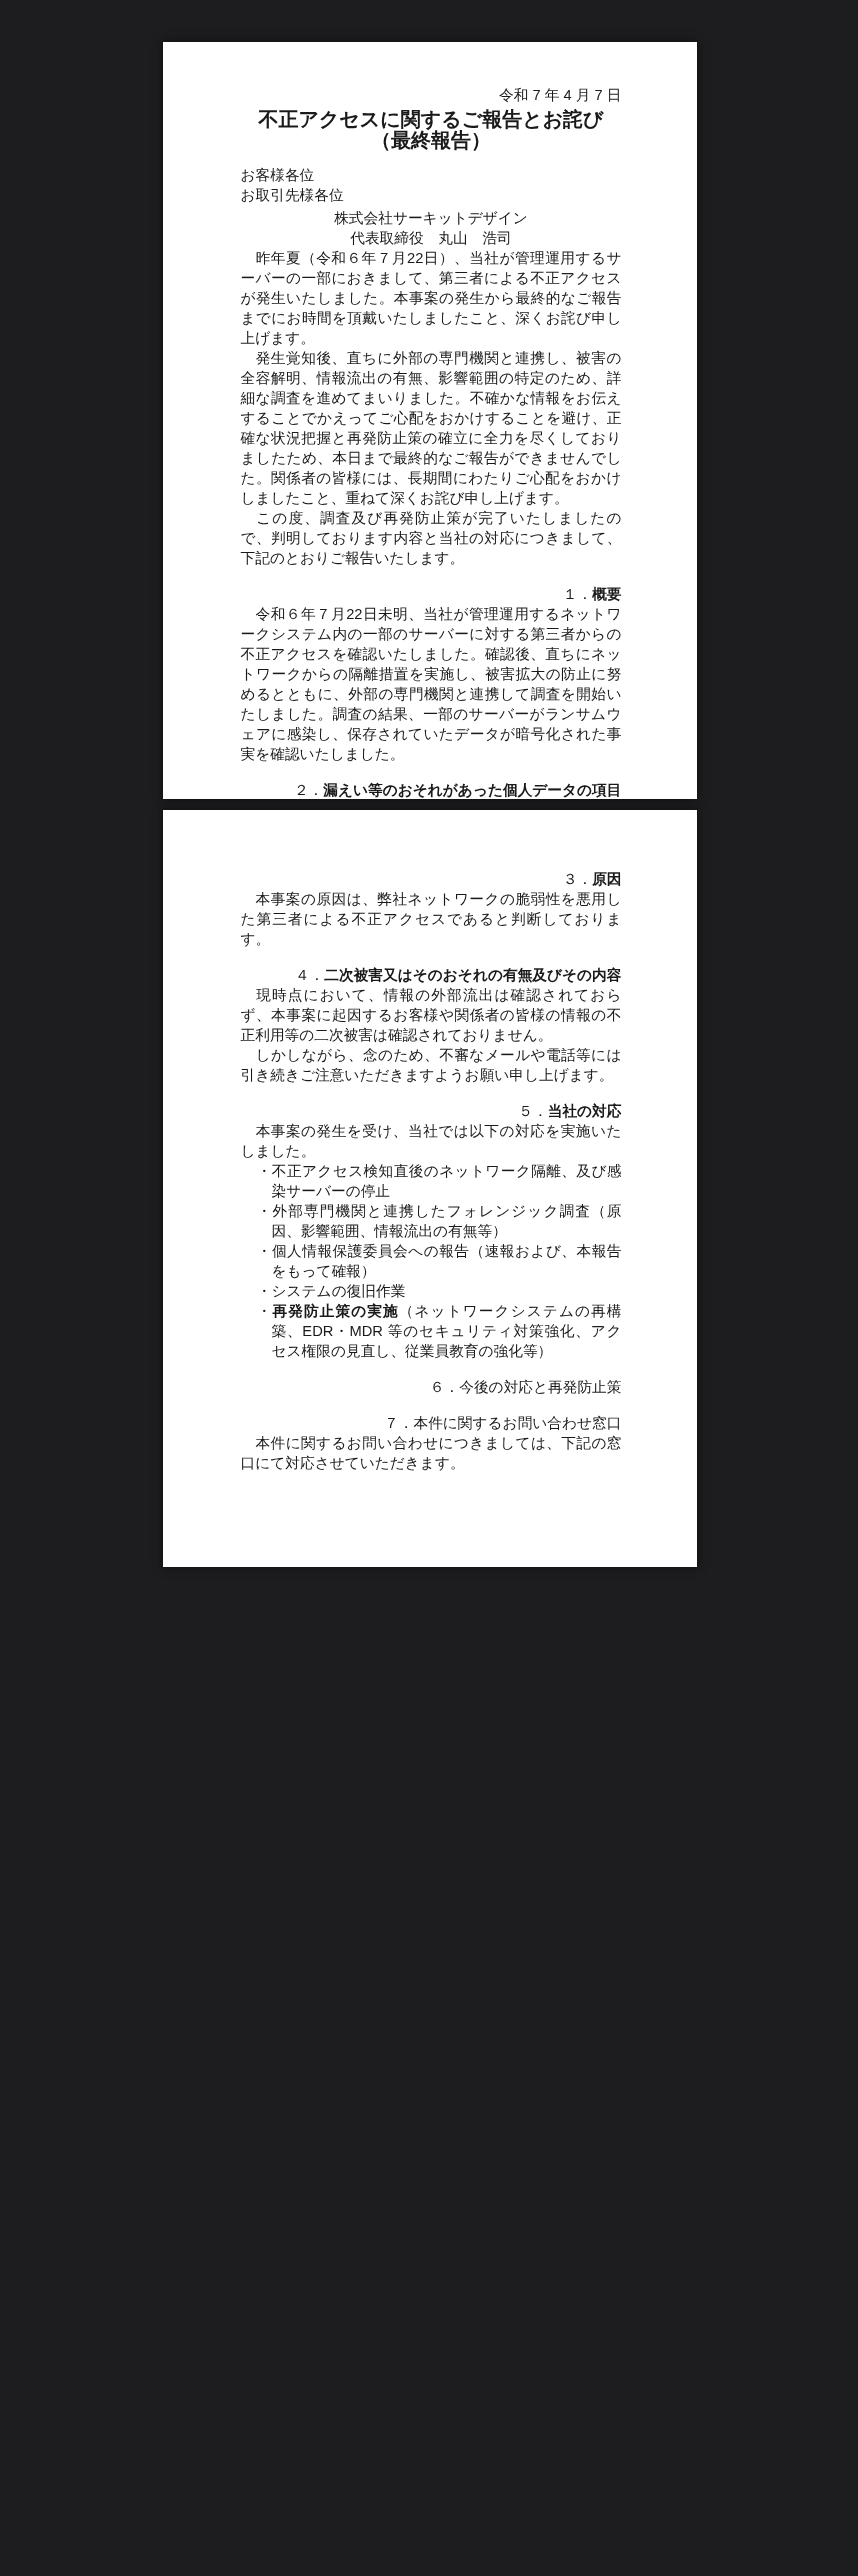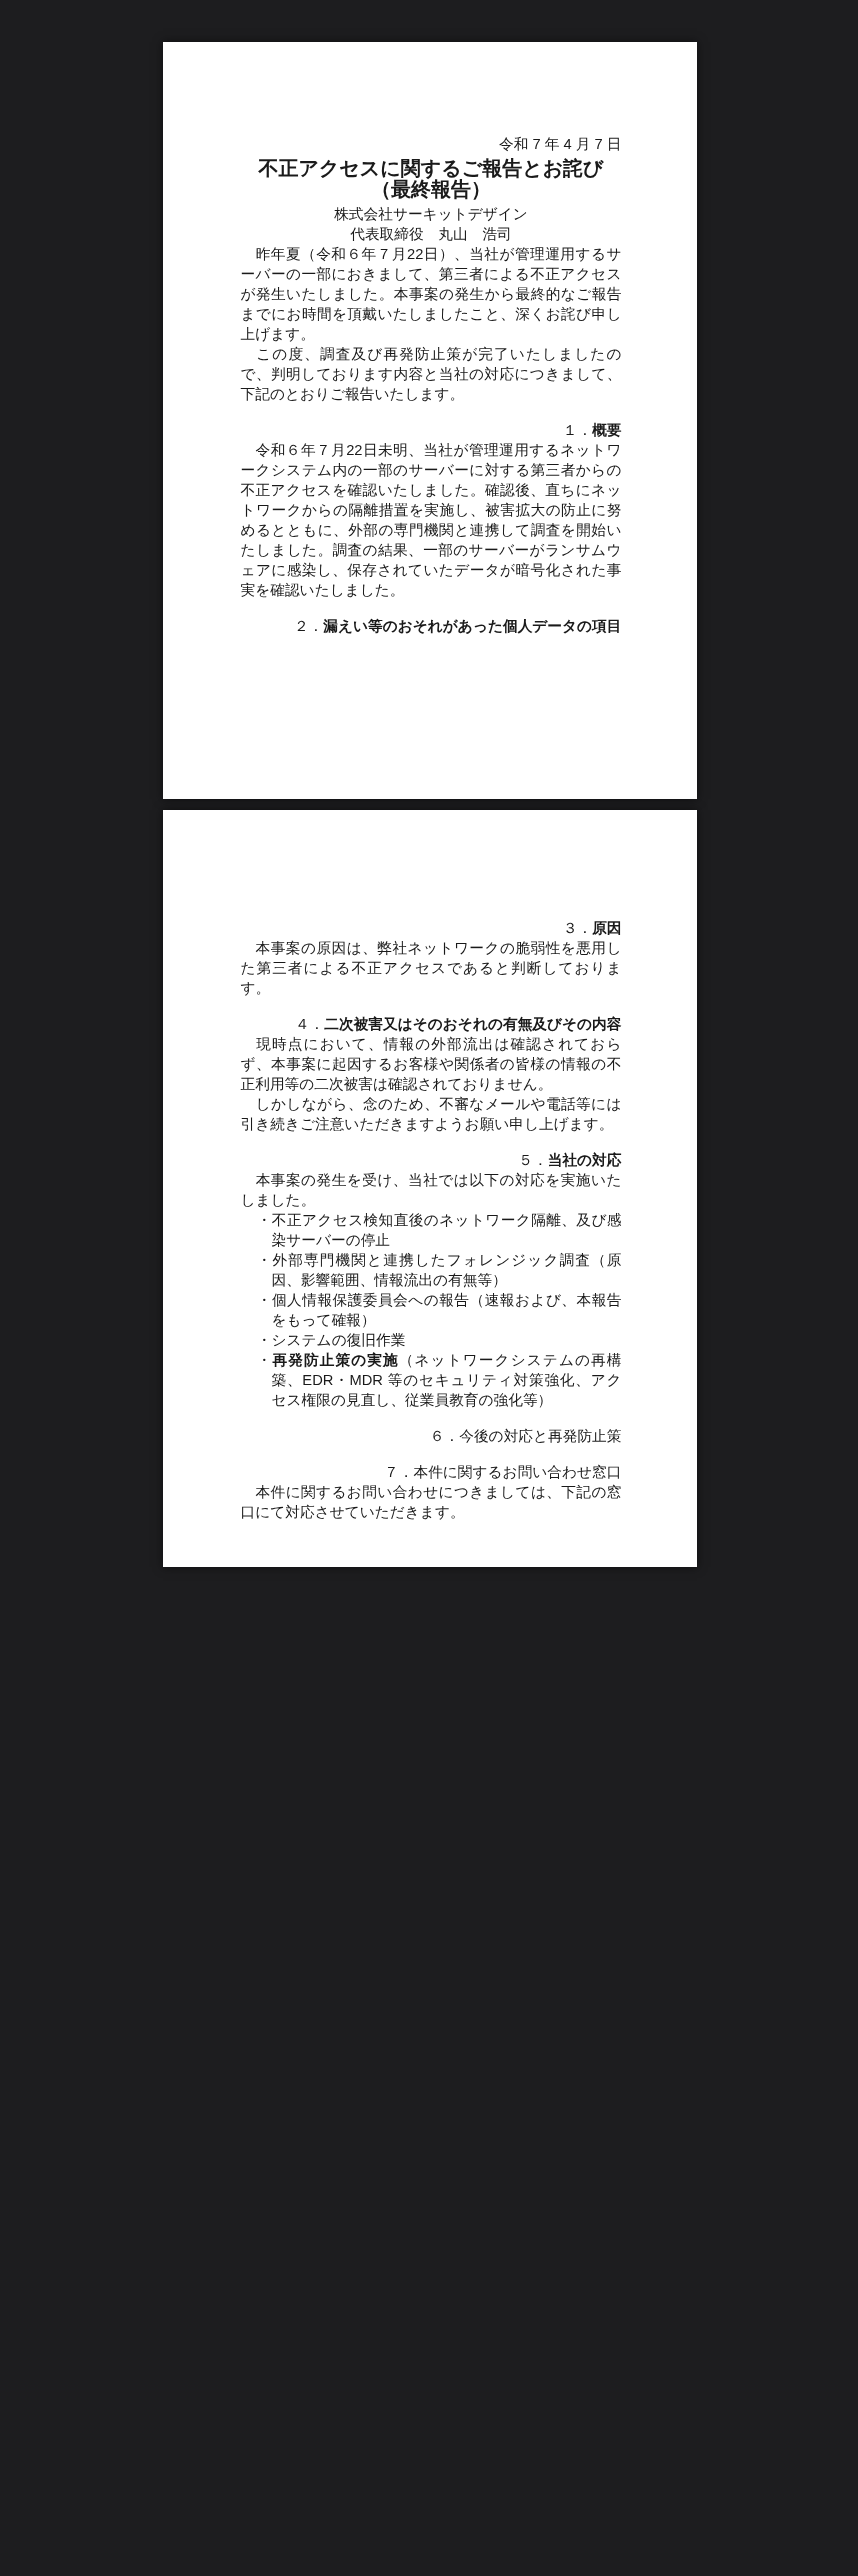--- a/index.html
+++ b/index.html
@@ -10,21 +10,21 @@
     font-family:"Liberation Sans","DejaVu Sans",sans-serif;
     color:#1a1a1a;
   }
   .canvas{width:859px;height:2576px;position:relative;}
   .page{
     width:534px;
     height:757px;
     margin:0 auto;
     background:#ffffff;
     box-sizing:border-box;
-    padding:92px 75px 0 78px;
+    padding:43px 75px 0 78px;
     overflow:hidden;
     font-size:14.7px;
     line-height:20px;
     box-shadow:0 0 9.4px rgba(0,0,0,0.55);
     position:relative;
   }
   .page1{margin-top:42px;}
   .page2{margin-top:10.7px;}
   .date{text-align:right;}
   .title{
@@ -43,27 +43,32 @@
 </style>
 </head>
 <body>
 
 <div class="canvas">
 
   <div class="page page1">
     <div class="date">令和 7 年 4 月 7 日</div>
     <h1 class="title">不正アクセスに関するご報告とお詫び（最終報告）</h1>
 
+    <div class="recipients">
+      <div>お客様各位</div>
+      <div>お取引先様各位</div>
+    </div>
 
     <div class="sender">
       <div>株式会社サーキットデザイン</div>
       <div>代表取締役　丸山　浩司</div>
     </div>
 
     <p>　昨年夏（令和６年７月22日）、当社が管理運用するサーバーの一部におきまして、第三者による不正アクセスが発生いたしました。本事案の発生から最終的なご報告までにお時間を頂戴いたしましたこと、深くお詫び申し上げます。</p>
+    <p>　発生覚知後、直ちに外部の専門機関と連携し、被害の全容解明、情報流出の有無、影響範囲の特定のため、詳細な調査を進めてまいりました。不確かな情報をお伝えすることでかえってご心配をおかけすることを避け、正確な状況把握と再発防止策の確立に全力を尽くしておりましたため、本日まで最終的なご報告ができませんでした。関係者の皆様には、長期間にわたりご心配をおかけしましたこと、重ねて深くお詫び申し上げます。</p>
     <p>　この度、調査及び再発防止策が完了いたしましたので、判明しております内容と当社の対応につきまして、下記のとおりご報告いたします。</p>
 
     <div class="sec-h">
       <span>１．</span><span class="bold">概要</span>
     </div>
     <p>　令和６年７月22日未明、当社が管理運用するネットワークシステム内の一部のサーバーに対する第三者からの不正アクセスを確認いたしました。確認後、直ちにネットワークからの隔離措置を実施し、被害拡大の防止に努めるとともに、外部の専門機関と連携して調査を開始いたしました。調査の結果、一部のサーバーがランサムウェアに感染し、保存されていたデータが暗号化された事実を確認いたしました。</p>
 
     <div class="sec-h">
       <span>２．</span><span class="bold">漏えい等のおそれがあった個人データの項目</span>
     </div>

